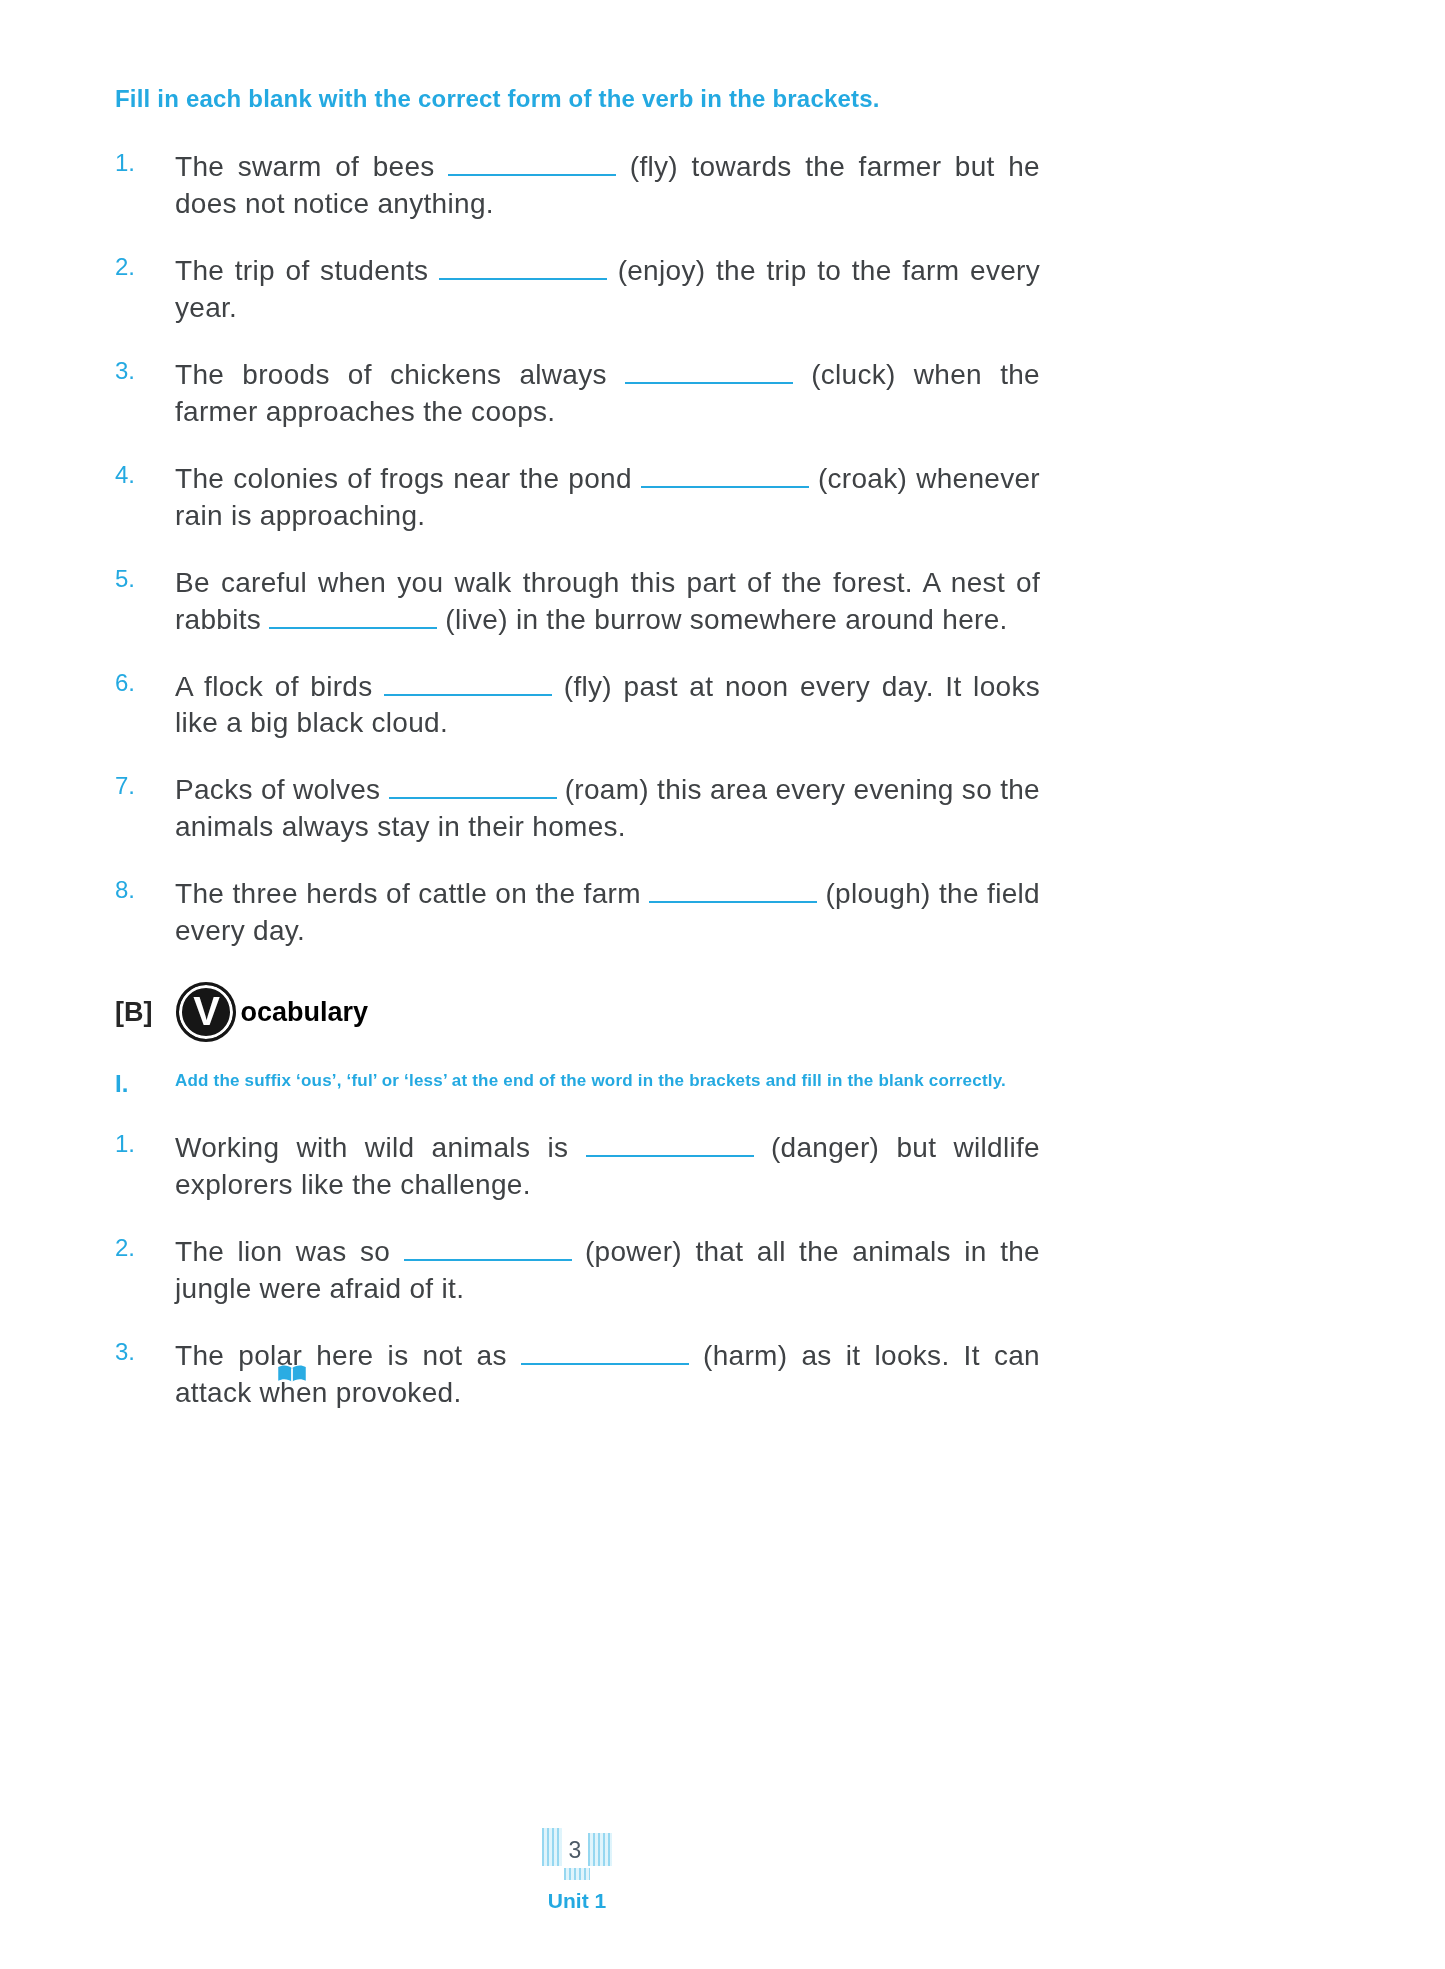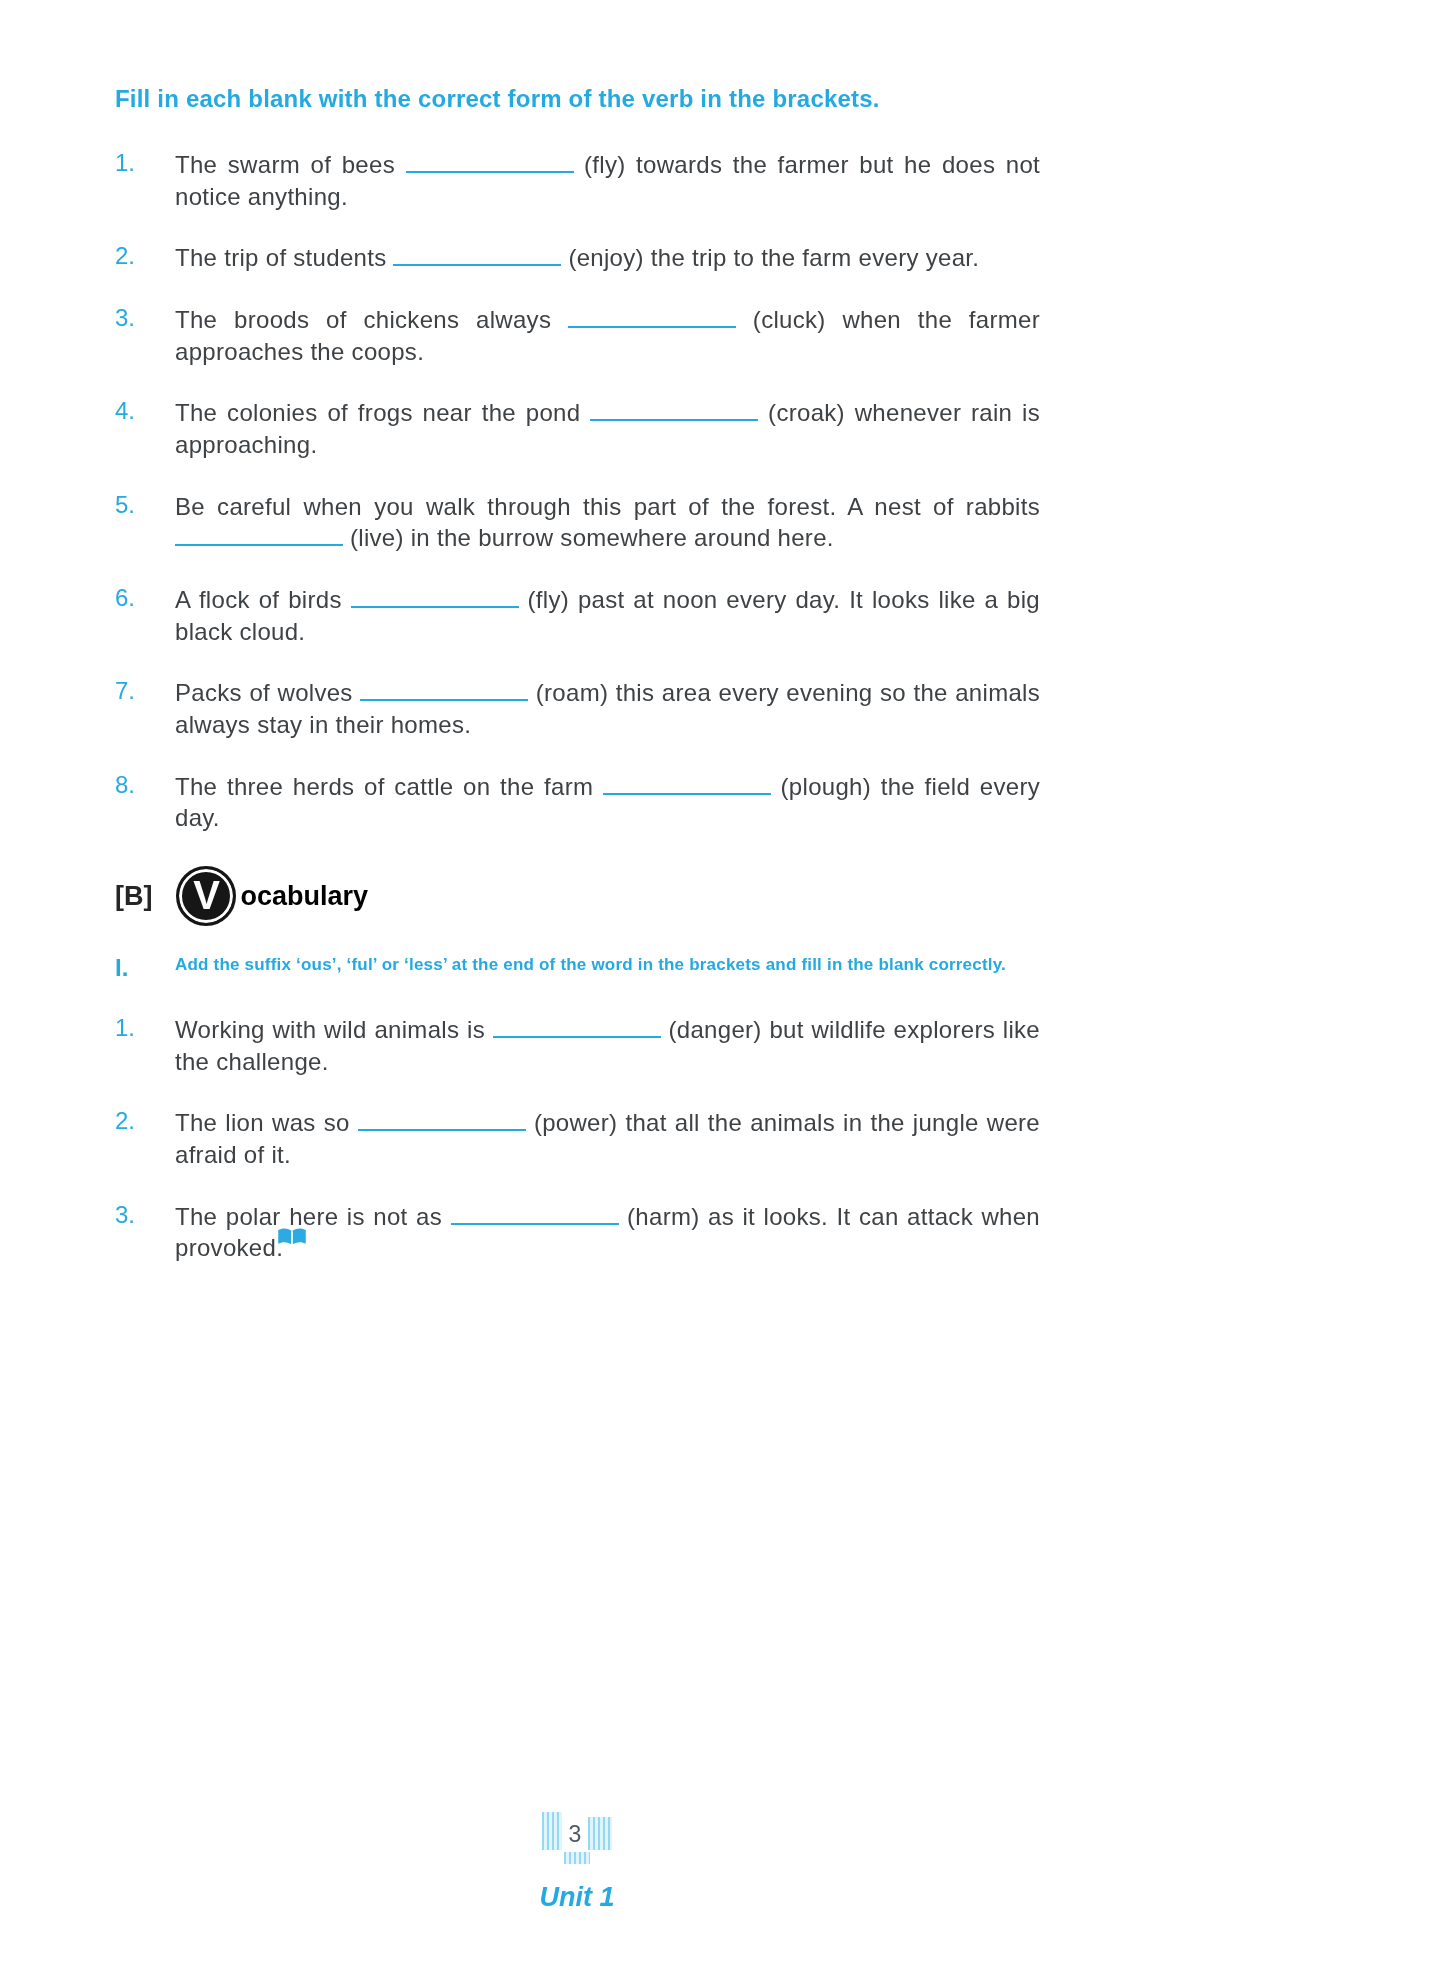--- a/index.html
+++ b/index.html
@@ -30,21 +30,21 @@
     margin-bottom:36px;
   }
   .q{display:flex;margin-bottom:30px;}
   .qnum{
     flex:none;width:60px;
     color:var(--cyan);
     font-size:24px;
   }
   .qtext{
     flex:1;
-    font-size:24px;
+    font-size:28px;
     line-height:1.32;
     letter-spacing:.3px;
     text-align:justify;
     position:relative;
   }
   .blank{
     display:inline-block;
     width:168px;height:14px;
     border-bottom:2px solid var(--cyan);
   }
@@ -123,23 +123,23 @@
   }
   .bars-left{width:20px;height:38px;}
   .bars-right{width:24px;height:33px;}
   .bars-under{width:26px;height:12px;margin:2px auto 0 auto;}
   .pagenum{
     font-size:23px;color:#4d5a66;line-height:1;
     padding-bottom:4px;
   }
   .unit-label{
     color:var(--cyan);
-    font-weight:bold;font-style:italic;
-    font-size:27px;
-    margin-top:18px;
+    font-weight:bold;
+    font-size:21px;
+    margin-top:9px;
   }
 </style>
 </head>
 <body>
 
 <div class="page">
   <div class="content">
 
     <h2 class="instruction-a">Fill in each blank with the correct form of the verb in the brackets.</h2>
 

